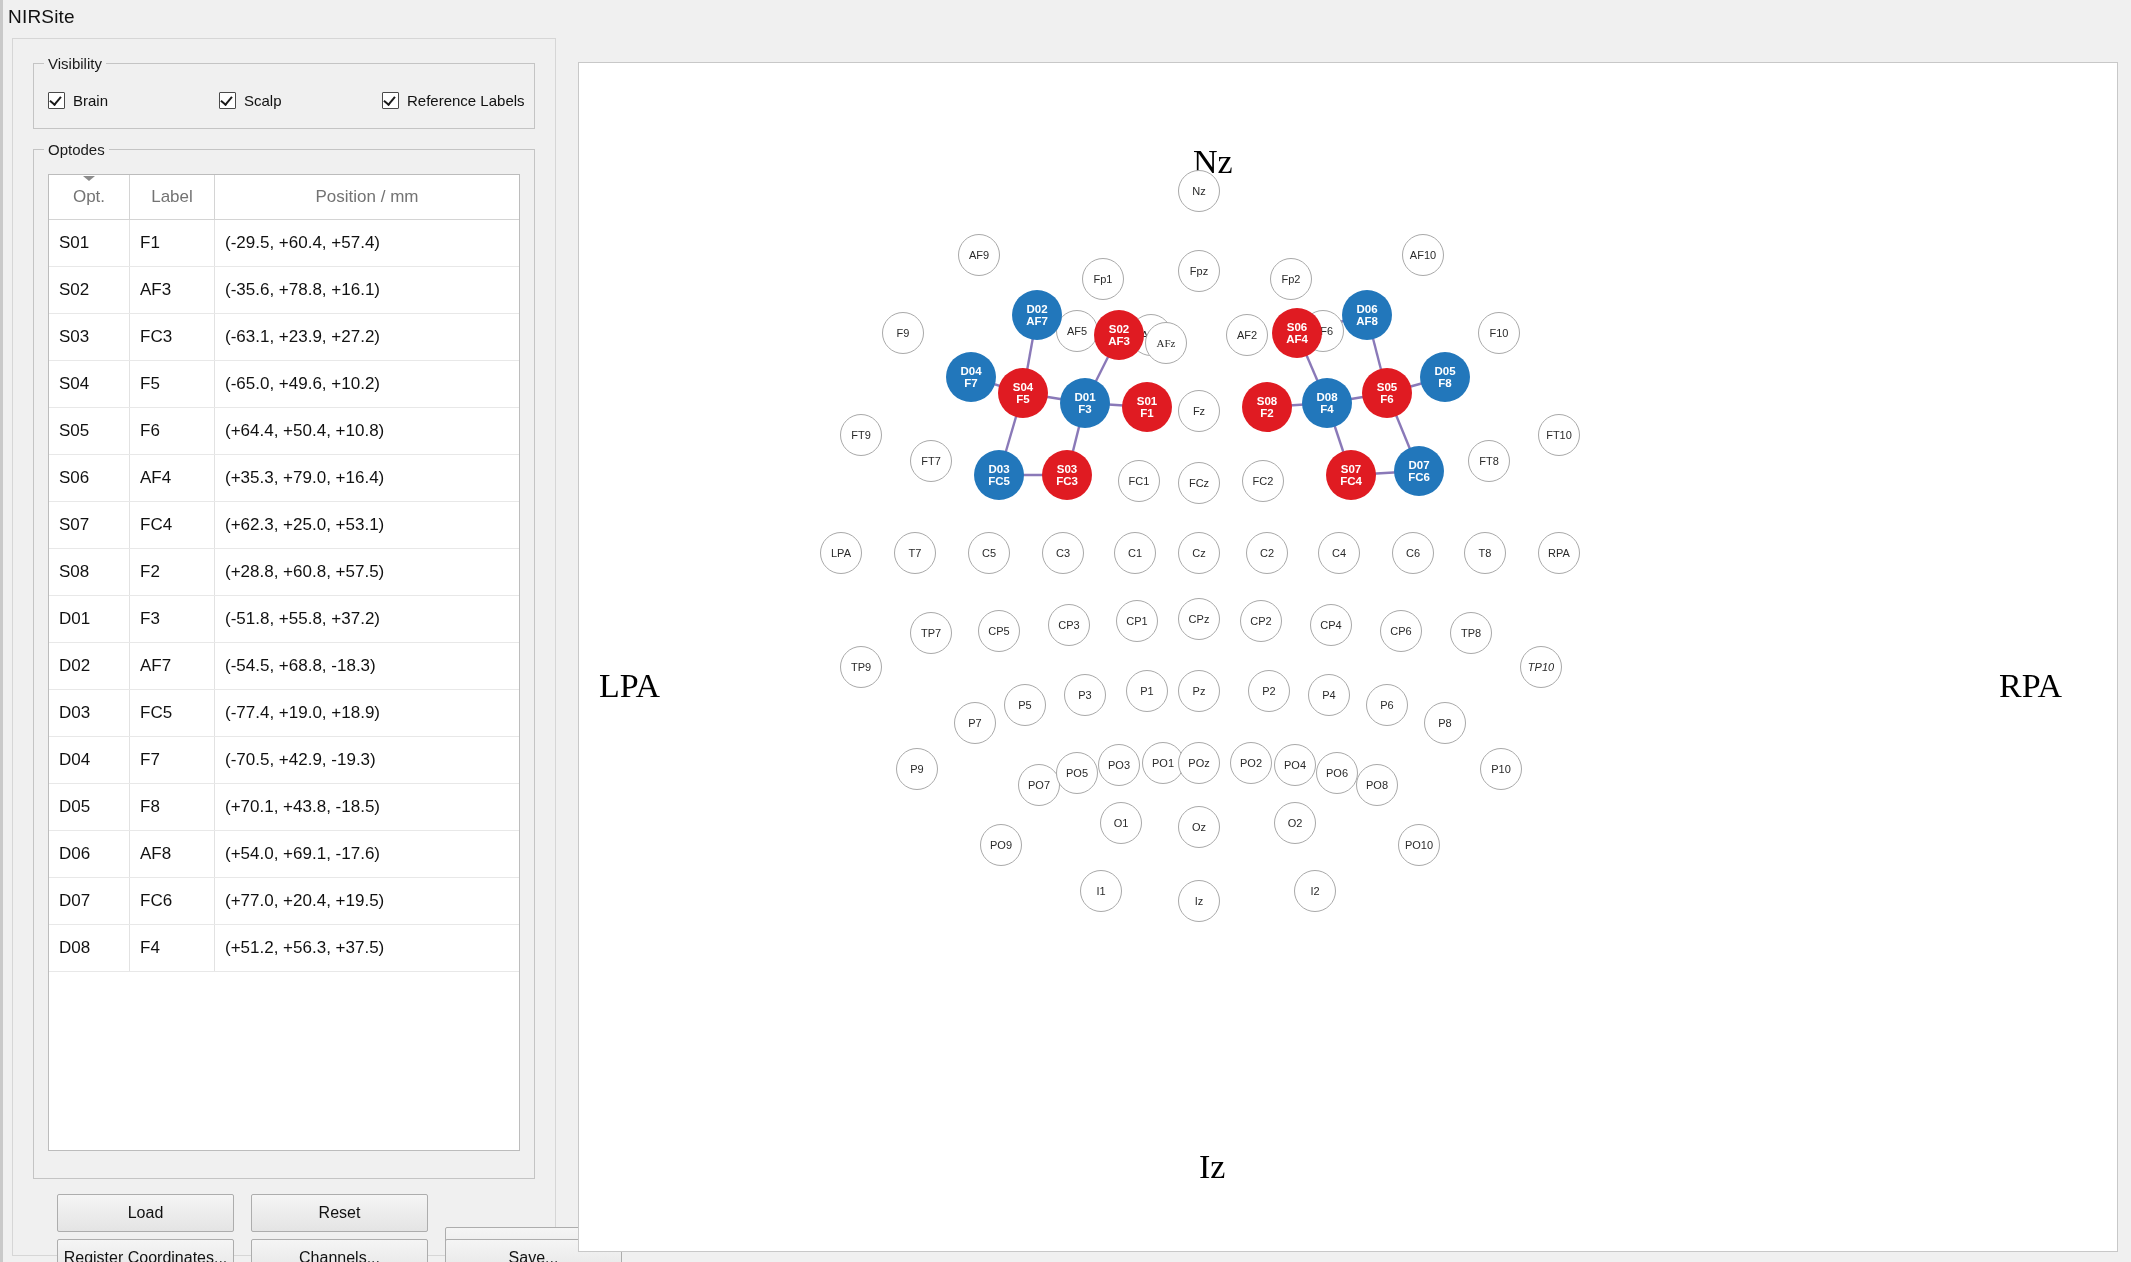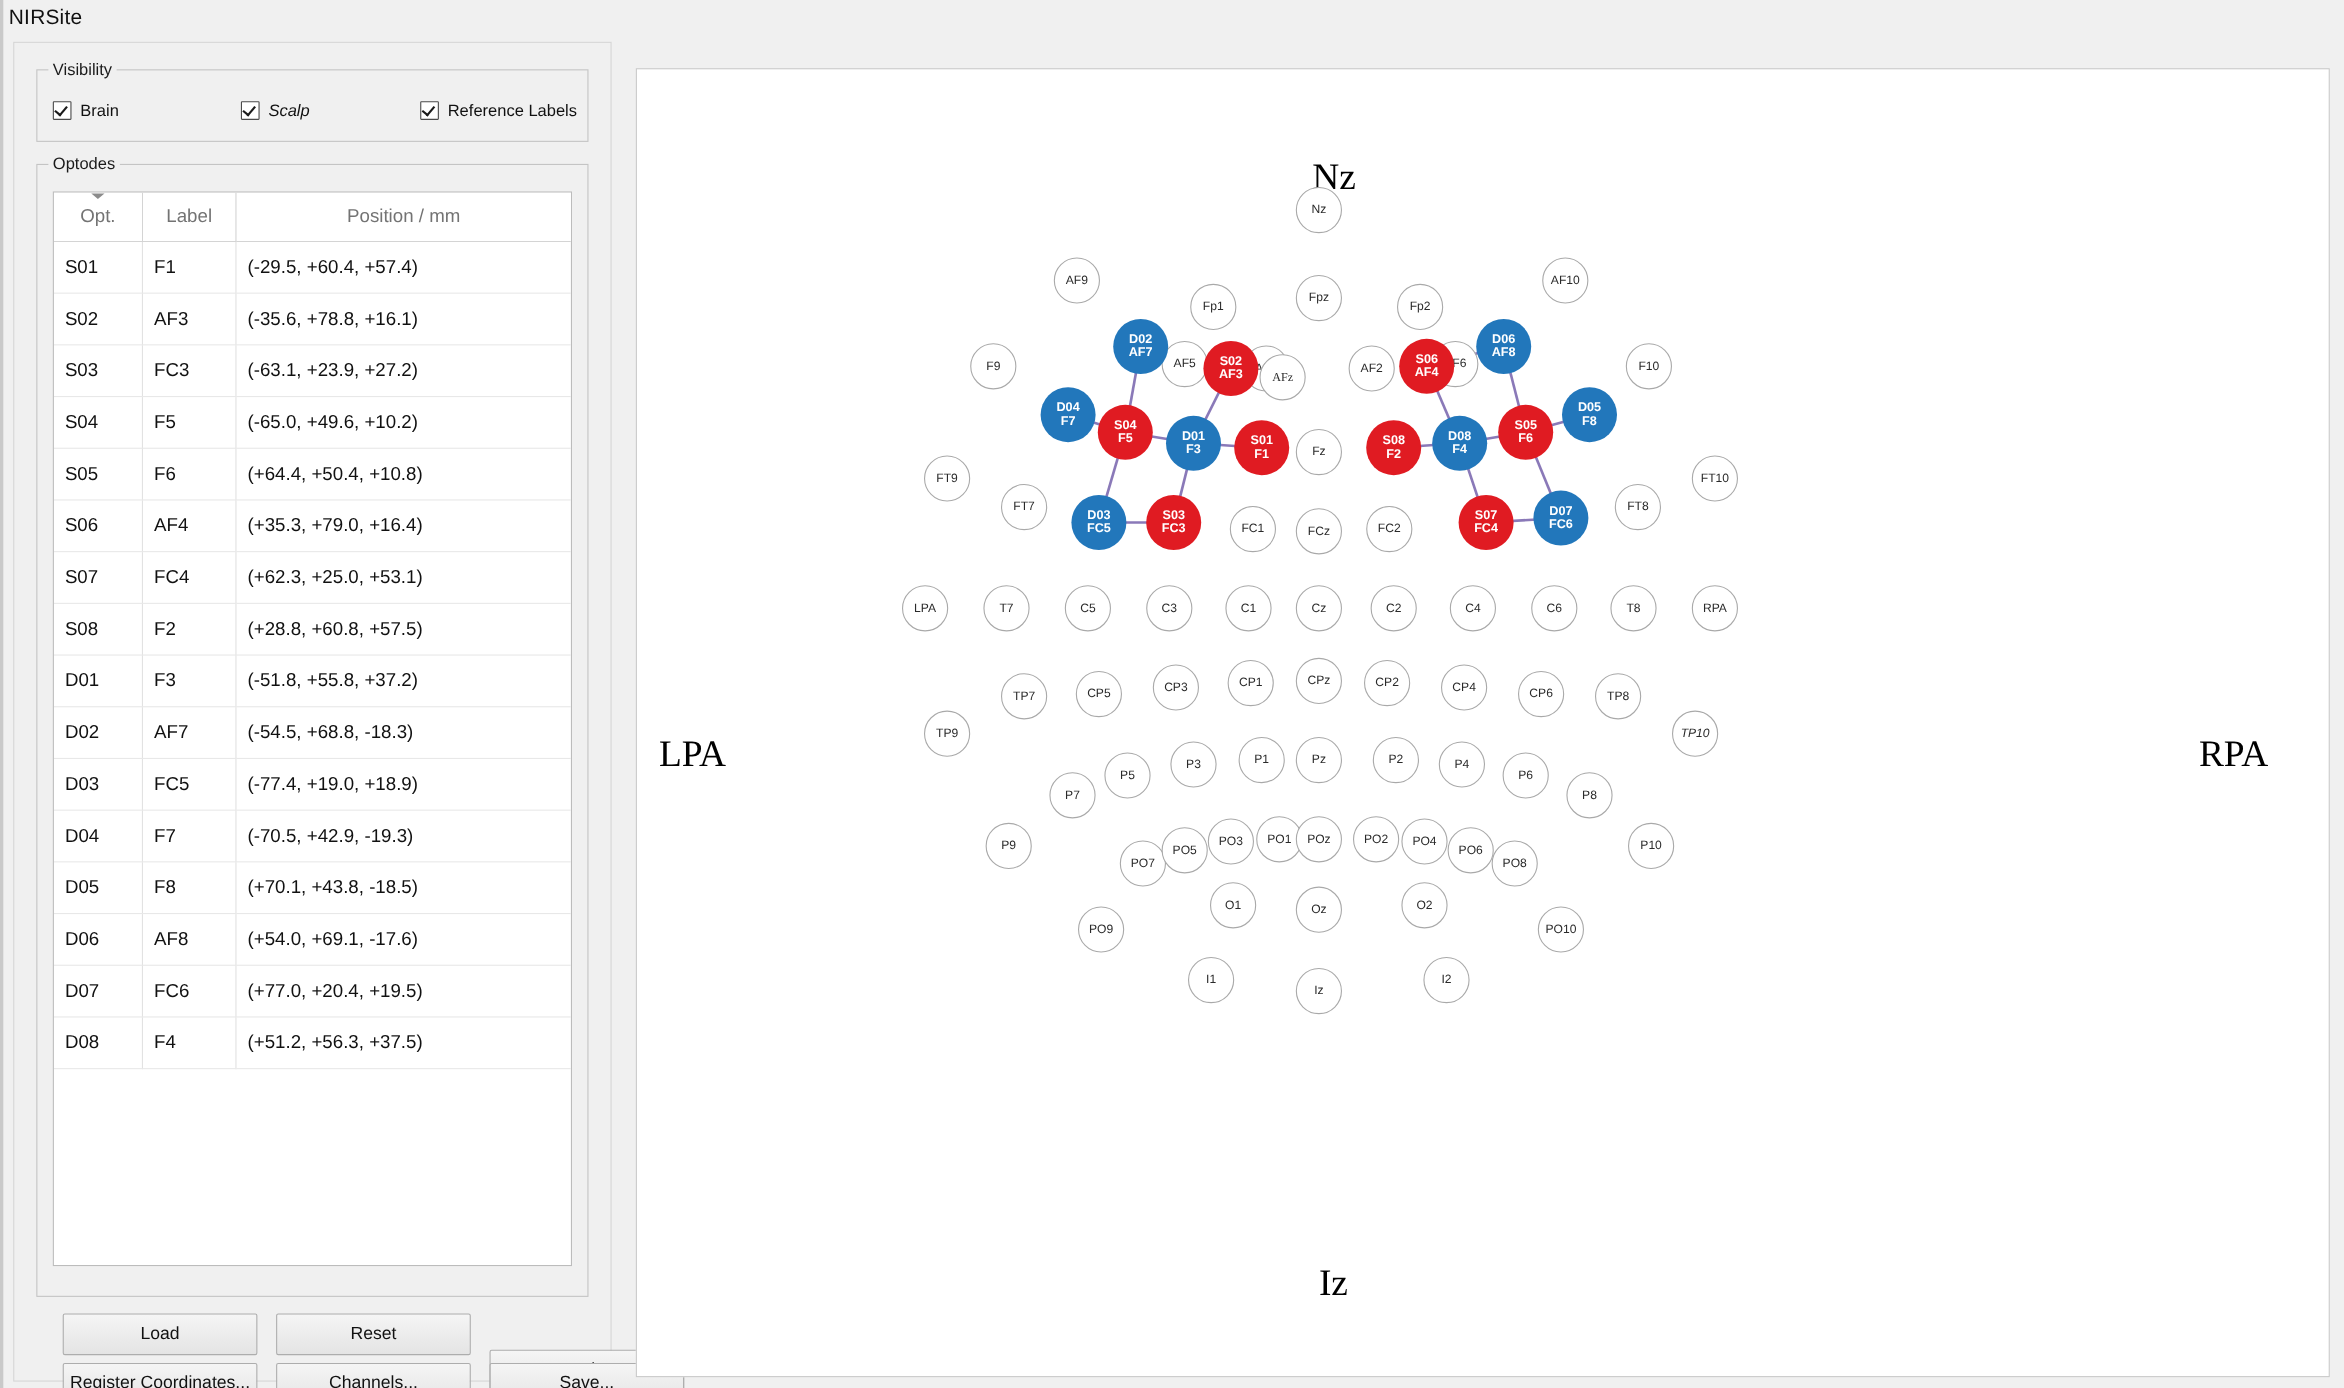--- a/index.html
+++ b/index.html
@@ -137,21 +137,21 @@
 
   <div id="left-panel">
 
     <div class="groupbox" id="visibility-group">
       <div class="groupbox-title">Visibility</div>
 
       <div class="checkrow" style="left:14px;">
         <span class="cb"></span>
         <span class="cb-label">Brain</span>
       </div>
-      <div class="checkrow" style="left:185px;font-style:italic;">
+      <div class="checkrow" style="left:185px;">
         <span class="cb"></span>
         <span class="cb-label">Scalp</span>
       </div>
       <div class="checkrow" style="left:348px;">
         <span class="cb"></span>
         <span class="cb-label">Reference Labels</span>
       </div>
     </div>
 
     <div class="groupbox" id="optodes-group">

